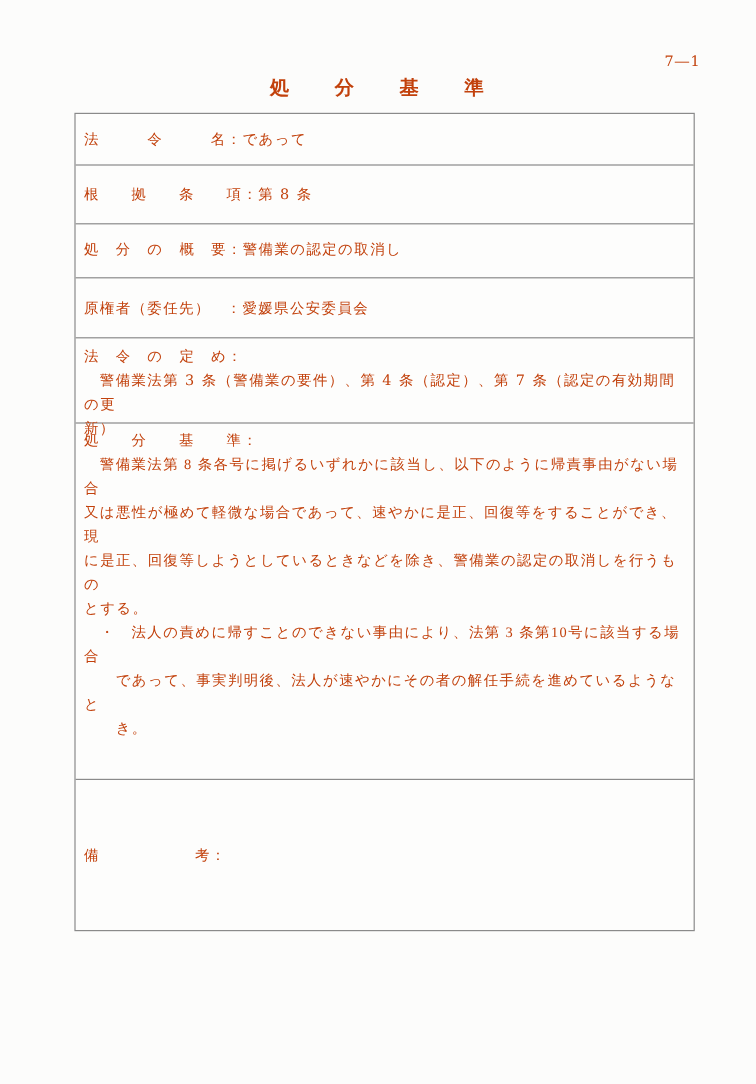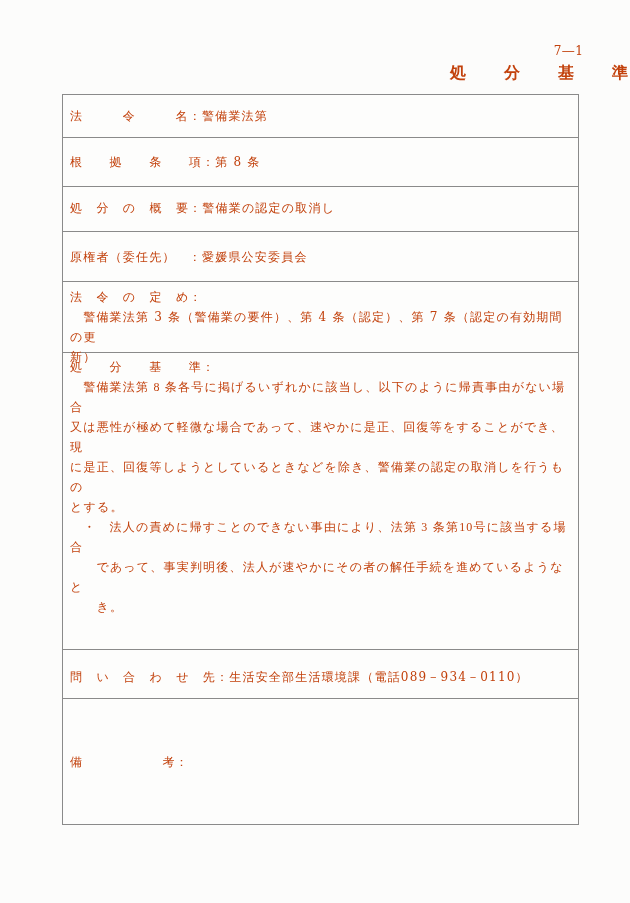--- a/index.html
+++ b/index.html
@@ -19,21 +19,21 @@
     padding-top: 44px;
   }
   .page-number {
     text-align: right;
     margin-right: 46px;
     font-size: 12px;
     line-height: 15px;
     letter-spacing: 1px;
   }
   .doc-title {
-    text-align: right;
+    text-align: center;
     margin-top: 3px;
     font-size: 16px;
     font-weight: 600;
     line-height: 22px;
     letter-spacing: 2px;
   }
   .created-date {
     text-align: right;
     margin-right: 40px;
     margin-top: 2px;
@@ -77,21 +77,21 @@
 <div class="page">
 
   <div class="page-number">7―1</div>
 
   <div class="doc-title">処　　分　　基　　準</div>
 
 
   <div class="doc-table">
 
     <div class="row r1">
-      <div class="row-text">法　　　令　　　名：警備業法第</div>
+      <div class="row-text">法　　　令　　　名：であって</div>
     </div>
 
     <div class="row r2">
       <div class="row-text">根　　拠　　条　　項：第 8 条</div>
     </div>
 
     <div class="row r3">
       <div class="row-text">処　分　の　概　要：警備業の認定の取消し</div>
     </div>
 
@@ -109,23 +109,20 @@
       <div class="row-text">処　　分　　基　　準：
 　警備業法第 8 条各号に掲げるいずれかに該当し、以下のように帰責事由がない場合
 又は悪性が極めて軽微な場合であって、速やかに是正、回復等をすることができ、現
 に是正、回復等しようとしているときなどを除き、警備業の認定の取消しを行うもの
 とする。
 　・　法人の責めに帰すことのできない事由により、法第 3 条第10号に該当する場合
 　　であって、事実判明後、法人が速やかにその者の解任手続を進めているようなと
 　　き。</div>
     </div>
 
-    <div class="row r7">
-      <div class="row-text">問　い　合　わ　せ　先：生活安全部生活環境課（電話089－934－0110）</div>
-    </div>
 
     <div class="row r8">
       <div class="row-text">備　　　　　　考：</div>
     </div>
 
   </div>
 
 </div>
 
 </body></html>

